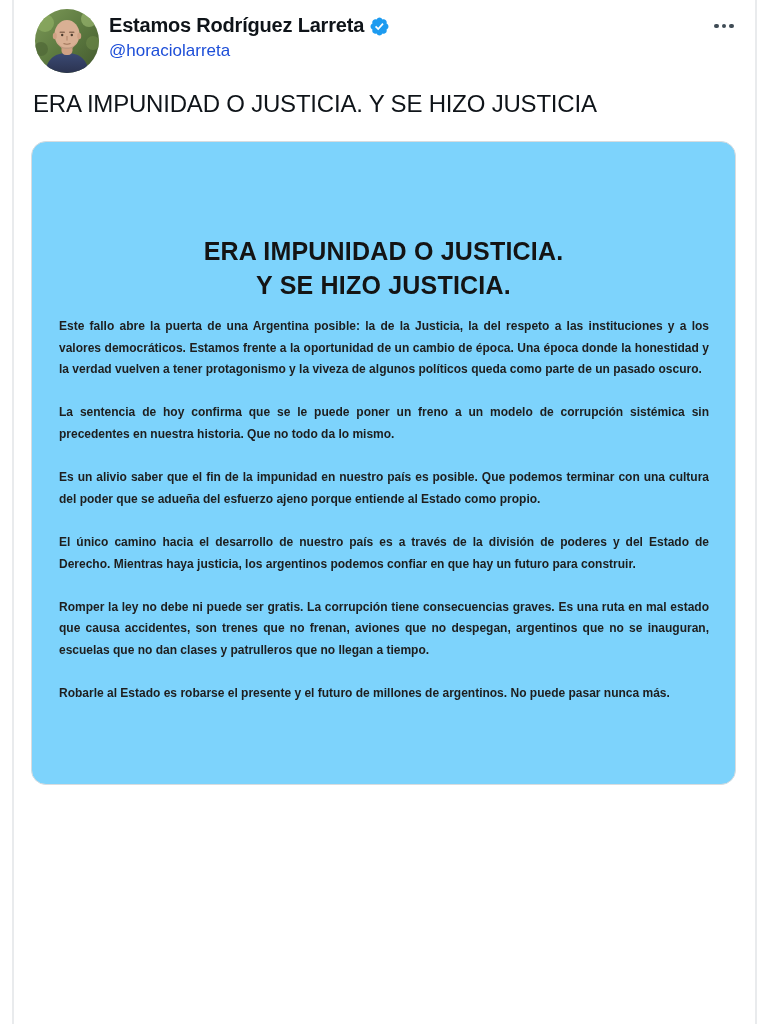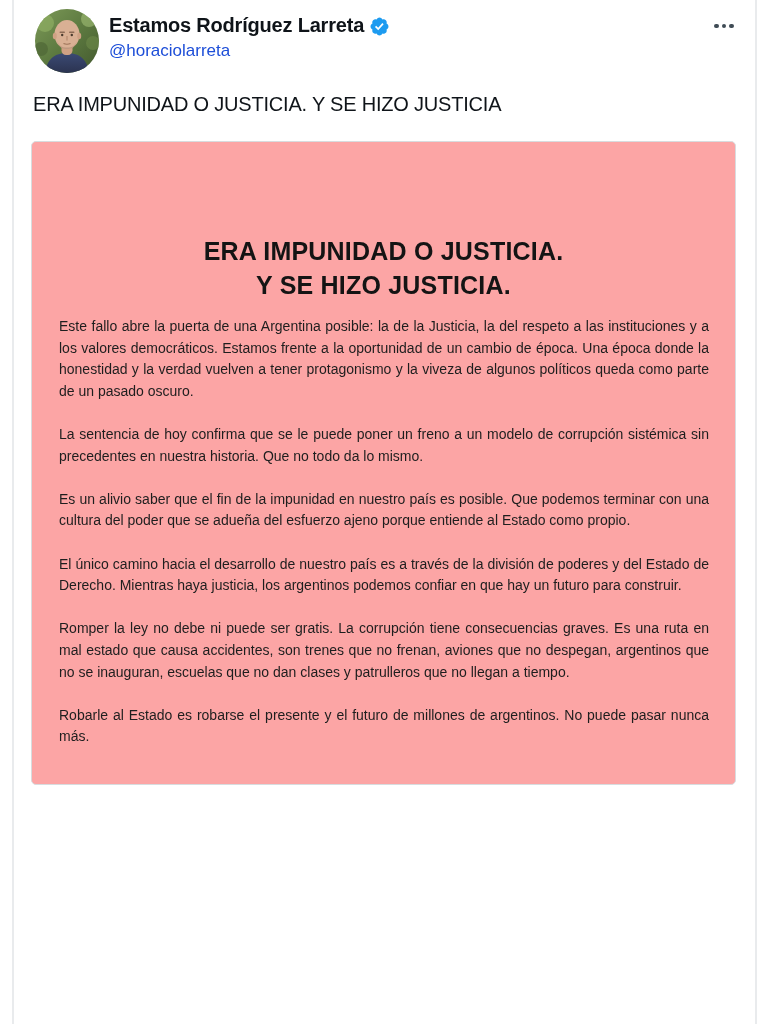--- a/index.html
+++ b/index.html
@@ -47,47 +47,48 @@
     position: absolute; left: 706px; top: 14px;
     width: 36px; height: 24px;
     display: flex; align-items: center; justify-content: center; gap: 3px;
     cursor: pointer; border: none; background: transparent; padding: 0;
   }
   .more-btn .dot { width: 4.5px; height: 4.5px; border-radius: 50%; background: #3f4b55; }
 
   
   .tweet-text {
     position: absolute; left: 33px; top: 89px; width: 700px;
-    font-size: 20px; line-height: 30px; color: #0f1419;
+    font-size: 24px; line-height: 30px; color: #0f1419;
     letter-spacing: -0.2px;
   }
 
   
   .image-card {
     position: absolute; left: 31px; top: 141px;
     width: 705px; height: 644px;
-    background: #fca5a5;
+    background: #7dd3fc;
     border: 1.5px solid #d8dcdf;
-    border-radius: 5px;
+    border-radius: 15px;
     overflow: hidden;
     cursor: pointer;
   }
   .card-heading {
     margin: 92px 20px 0;
     text-align: center;
     font-size: 25px; line-height: 34px;
     font-weight: bold; color: #141414;
     letter-spacing: 0.2px;
   }
   .card-body {
     margin: 14px 26px 16px 27px;
-    font-size: 14px; line-height: 21.6px;
+    font-size: 12px; line-height: 21.6px;
     color: #1e1e1e;
     text-align: justify;
     hyphens: manual;
+    font-weight: bold;
   }
   .card-body p { margin: 0 0 21.6px; }
   .card-body p:last-child { margin-bottom: 0; }
 </style>
 </head>
 <body>
 
 <div class="col-line left"></div>
 <div class="col-line right"></div>
 

